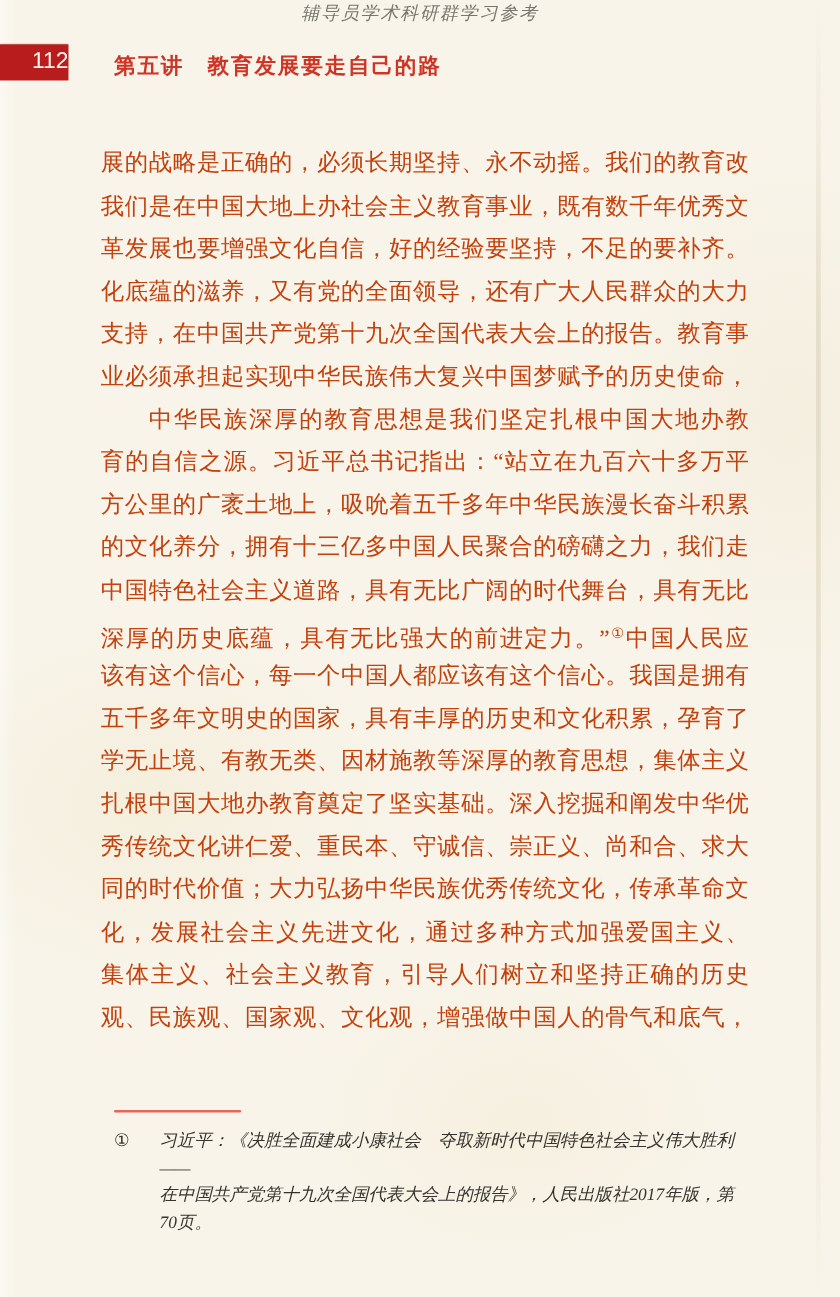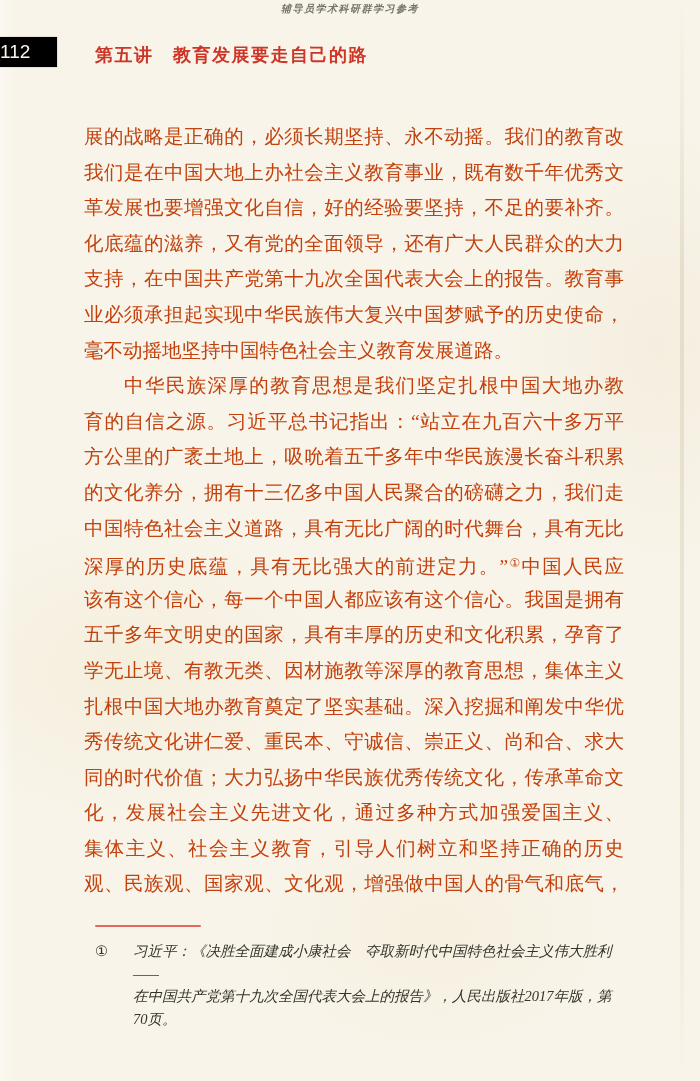--- a/index.html
+++ b/index.html
@@ -15,27 +15,27 @@
       radial-gradient(ellipse 260px 180px at 62% 86%, rgba(222,201,138,0.10), transparent 70%),
       radial-gradient(ellipse 220px 320px at 94% 32%, rgba(212,196,150,0.12), transparent 70%),
       linear-gradient(to right, rgba(255,255,255,0.45), transparent 14px);
   }
   .page::after {
     content:""; position:absolute; top:0; bottom:0; right:16px; width:4px; pointer-events:none;
     background:linear-gradient(to bottom, transparent, rgba(190,175,140,0.28) 25%, rgba(190,175,140,0.22) 75%, transparent);
   }
   .watermark {
     position:absolute; top:2px; left:0; right:0; text-align:center;
-    font-size:10px; color:#77756d; font-style:italic; letter-spacing:1.5px;font-weight:bold;
+    font-size:15px; color:#77756d; font-style:italic; letter-spacing:1.5px;
   }
   .pagenum-badge {
     position:absolute; top:37px; left:0; width:57px; height:30px;
-    background:#000000; color:#fdf5ec;
+    background:#b91c1c; color:#fdf5ec;
     font-family:"Liberation Sans","DejaVu Sans",sans-serif;
-    font-size:19px; line-height:30px; text-align:left;
+    font-size:19px; line-height:30px; text-align:right;
     box-shadow:0 0 1px rgba(120,30,20,0.5);
   }
   .chapter-title {
     position:absolute; top:43px; left:95px;
     color:#cd3526; font-family:"Liberation Sans","DejaVu Sans",sans-serif;
     font-weight:bold; font-size:18px; letter-spacing:1.5px; white-space:nowrap;
   }
   .bodytext {
     position:absolute; left:84px; top:119px; width:540px;
     font-size:19.5px; color:#c2410c; letter-spacing:0;
@@ -69,21 +69,20 @@
   <div class="pagenum-badge">112</div>
   <div class="chapter-title">第五讲　教育发展要走自己的路</div>
 
   <div class="bodytext">
     <div class="ln j">展的战略是正确的，必须长期坚持、永不动摇。我们的教育改</div>
     <div class="ln j">我们是在中国大地上办社会主义教育事业，既有数千年优秀文</div>
     <div class="ln j">革发展也要增强文化自信，好的经验要坚持，不足的要补齐。</div>
     <div class="ln j">化底蕴的滋养，又有党的全面领导，还有广大人民群众的大力</div>
     <div class="ln j">支持，在中国共产党第十九次全国代表大会上的报告。教育事</div>
     <div class="ln j">业必须承担起实现中华民族伟大复兴中国梦赋予的历史使命，</div>
-    <div class="ln">毫不动摇地坚持中国特色社会主义教育发展道路。</div>
     <div class="ln j ind">中华民族深厚的教育思想是我们坚定扎根中国大地办教</div>
     <div class="ln j">育的自信之源。习近平总书记指出：“站立在九百六十多万平</div>
     <div class="ln j">方公里的广袤土地上，吸吮着五千多年中华民族漫长奋斗积累</div>
     <div class="ln j">的文化养分，拥有十三亿多中国人民聚合的磅礴之力，我们走</div>
     <div class="ln j">中国特色社会主义道路，具有无比广阔的时代舞台，具有无比</div>
     <div class="ln j"><span>深厚的历史底蕴，具有无比强大的前进定力。”</span><span class="sup">①</span><span>中国人民应</span></div>
     <div class="ln j">该有这个信心，每一个中国人都应该有这个信心。我国是拥有</div>
     <div class="ln j">五千多年文明史的国家，具有丰厚的历史和文化积累，孕育了</div>
     <div class="ln j">学无止境、有教无类、因材施教等深厚的教育思想，集体主义</div>
     <div class="ln j">扎根中国大地办教育奠定了坚实基础。深入挖掘和阐发中华优</div>

